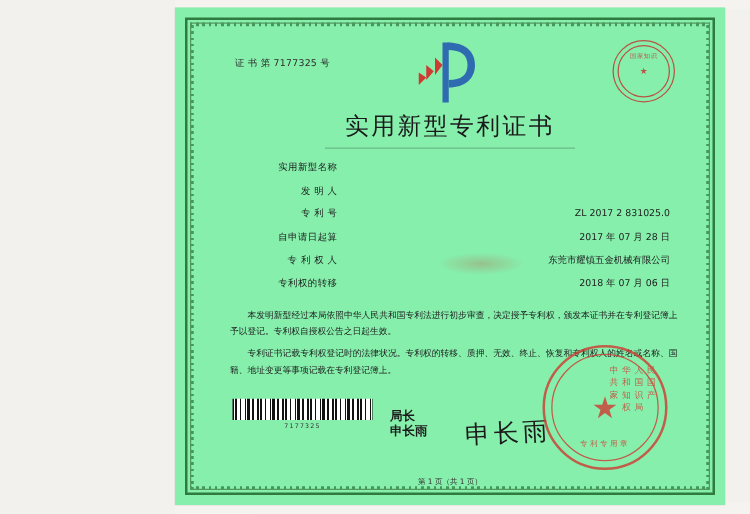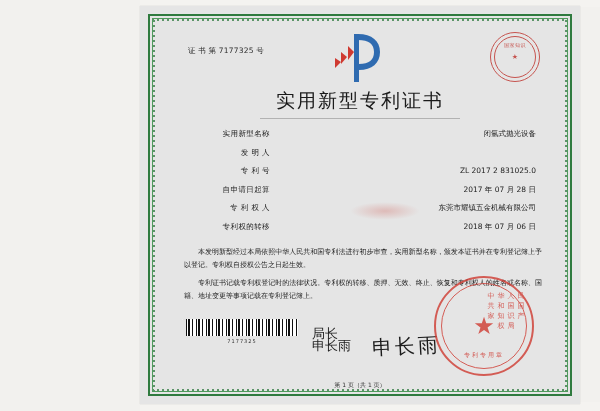--- a/index.html
+++ b/index.html
@@ -10,21 +10,21 @@
   }
   .page{
     position:relative;
     width:600px;height:411px;
     background:#fdfdfb;
   }
   
   .sheet{
     position:absolute;
     left:140px;top:6px;width:440px;height:398px;
-    background:#e5e5e5;
+    background:#86efac;
     box-shadow:0 0 1px rgba(0,0,0,.2);
     overflow:hidden;
   }
   .left-strip{
     position:absolute;left:0;top:0;width:142px;height:411px;
     background:#f2f1ee;
   }
   .right-strip{
     position:absolute;left:580px;top:0;width:20px;height:411px;
     background:#f2f1ee;
@@ -118,21 +118,21 @@
     background:
       repeating-linear-gradient(90deg,#111 0 1px,#fff 1px 2px,#111 2px 4px,#fff 4px 6px,#111 6px 7px,#fff 7px 10px);
   }
   .barcode-num{
     position:absolute;left:46px;bottom:60px;width:112px;
     font-size:5px;color:#333;text-align:center;letter-spacing:1px;
   }
   
   .sig{
     position:absolute;left:172px;bottom:52px;
-    font-size:13px;color:#1c1c1c;line-height:12px;
+    font-size:10px;color:#1c1c1c;line-height:12px;font-weight:bold;
   }
   .sig-hand{
     position:absolute;left:232px;bottom:44px;
     font-family:"DejaVu Serif","Liberation Serif",serif;
     font-size:20px;color:#1b1b1b;
     letter-spacing:3px;
     transform:rotate(-3deg);
   }
   
   .seal-main{
@@ -200,21 +200,20 @@
         <path d="M7 28 L13 32 L7 38 Z" fill="#cf3a31"></path>
       </svg>
     </div>
 
     <div class="title">实用新型专利证书</div>
     <div class="title-rule"></div>
 
     <div class="fields">
       <div class="frow">
         <div class="flabel">实用新型名称</div>
-        <div class="fvalue">闭氩式抛光设备</div>
       </div>
       <div class="frow">
         <div class="flabel">发 明 人</div>
       </div>
       <div class="frow">
         <div class="flabel">专 利 号</div>
         <div class="fvalue">ZL 2017 2 831025.0</div>
       </div>
       <div class="frow">
         <div class="flabel">自申请日起算</div>
@@ -226,21 +225,21 @@
       </div>
       <div class="frow">
         <div class="flabel">专利权的转移</div>
         <div class="fvalue">2018 年 07 月 06 日</div>
       </div>
     </div>
 
     <div class="smudge"></div>
 
     <div class="body">
-      <p>本发明新型经过本局依照中华人民共和国专利法进行初步审查，实用新型名称，颁发本证书并在专利登记簿上予以登记。专利权自授权公告之日起生效。</p>
+      <p>本发明新型经过本局依照中华人民共和国专利法进行初步审查，决定授予专利权，颁发本证书并在专利登记簿上予以登记。专利权自授权公告之日起生效。</p>
       <p>专利证书记载专利权登记时的法律状况。专利权的转移、质押、无效、终止、恢复和专利权人的姓名或名称、国籍、地址变更等事项记载在专利登记簿上。</p>
     </div>
 
     <div class="barcode"></div>
     <div class="barcode-num">7177325</div>
 
     <div class="sig">
       <div>局长</div>
       <div>申长雨</div>
     </div>

